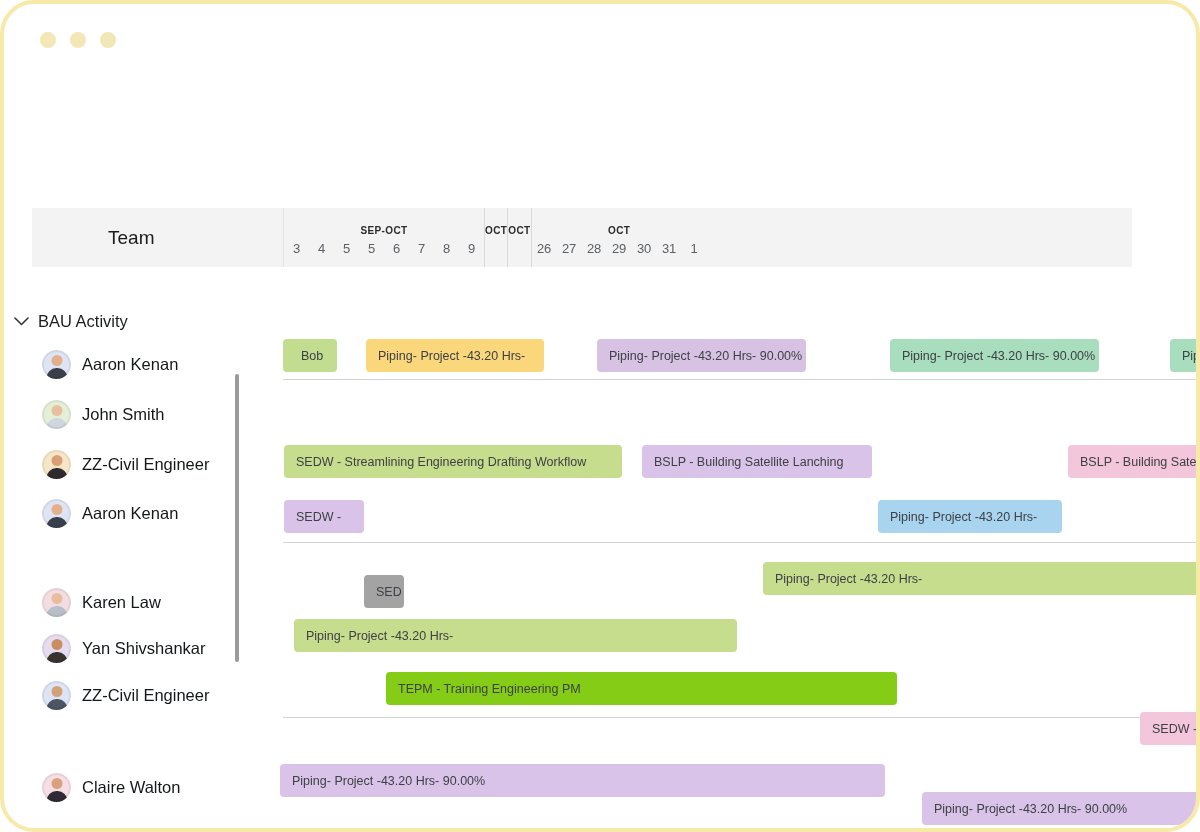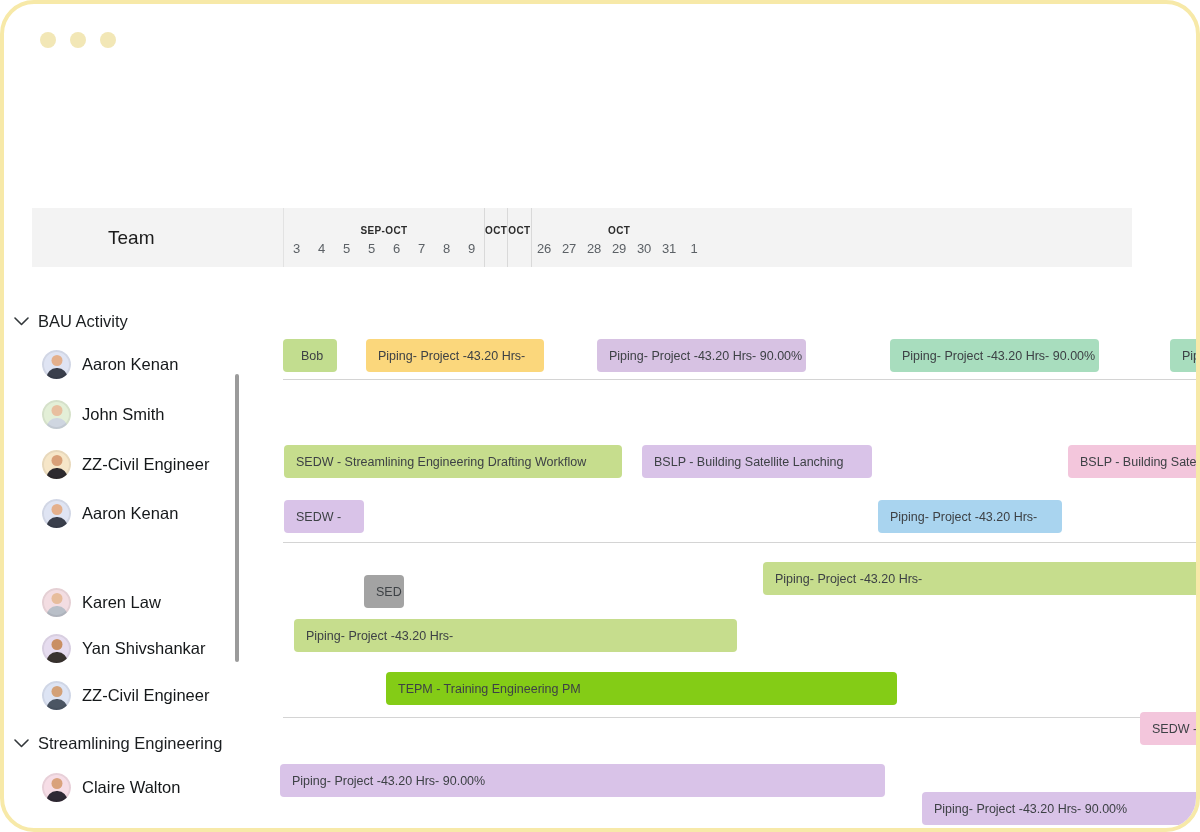--- a/index.html
+++ b/index.html
@@ -349,28 +349,20 @@
           </span>
           <span class="member-label">Yan Shivshankar</span>
         </div>
         <div class="member-row" style="top: 406px; width: 236px;">
           <span class="avatar" style="background: rgb(221, 228, 244);">
             <span class="body" style="background: rgb(75, 85, 99);"></span>
             <span class="face" style="background: rgb(211, 161, 120);"></span>
             <span class="ring"></span>
           </span>
           <span class="member-label">ZZ-Civil Engineer</span>
-        </div>
-        <div class="group-row" style="top: 455px;">
-          <span class="group-caret">
-            <svg width="15" height="9" viewBox="0 0 15 9">
-              <path d="M1 1 L7.5 7.5 L14 1" fill="none" stroke="#33383b" stroke-width="1.6" stroke-linecap="round" stroke-linejoin="round"></path>
-            </svg>
-          </span>
-          <span class="group-label">Streamlining Engineering</span>
         </div>
         <div class="member-row" style="top: 498px; width: 236px;">
           <span class="avatar" style="background: rgb(246, 221, 230);">
             <span class="body" style="background: rgb(47, 42, 53);"></span>
             <span class="face" style="background: rgb(217, 162, 124);"></span>
             <span class="ring"></span>
           </span>
           <span class="member-label">Claire Walton</span>
         </div>
       </div>

